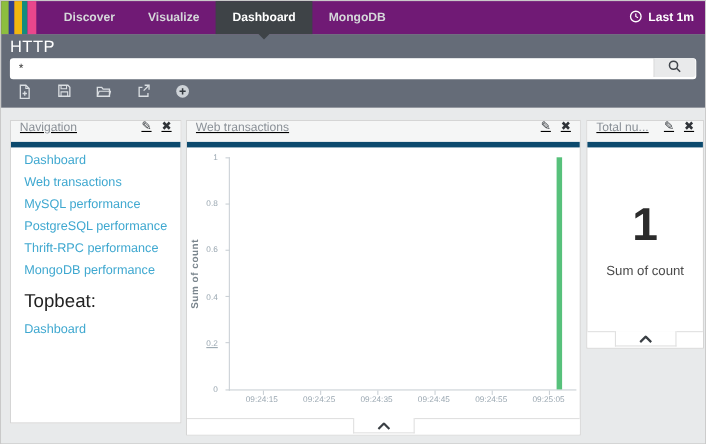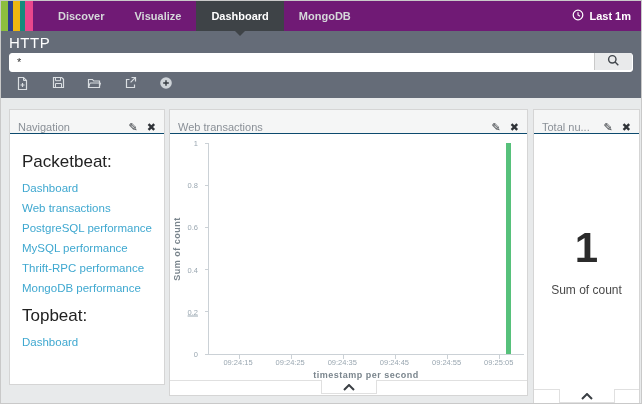--- a/index.html
+++ b/index.html
@@ -31,22 +31,22 @@
   .search-btn{position:absolute;right:1px;top:1px;width:38px;height:17px;background:#E9EAEB;
        border:none;border-left:1px solid #C9C9C9;border-radius:0 2px 2px 0;cursor:pointer;
        display:flex;align-items:center;justify-content:center;padding:0;}
   .toolbar{position:absolute;left:10px;top:44px;display:flex;gap:14px;}
   .tool-btn{width:22px;height:18px;display:flex;align-items:center;justify-content:center;
        background:transparent;border:none;cursor:pointer;padding:0;}
 
   
   .main{position:absolute;top:97px;left:0;right:0;bottom:0;background:#E8EAEB;}
   .panel{position:absolute;background:#FFFFFF;border:1px solid #D5D5D5;box-sizing:border-box;}
-  .panel-header{height:24px;background:#F5F6F6;border-bottom:1px solid #0c4a6e;
-       display:flex;align-items:flex-end;padding:0 8px;box-sizing:border-box;}
+  .panel-header{height:24px;background:#F5F6F6;border-bottom:5px solid #0c4a6e;
+       display:flex;align-items:flex-start;padding:0 8px;box-sizing:border-box;text-decoration:underline;}
   .panel-title{font-size:11px;color:#8A9097;flex:1;white-space:nowrap;overflow:hidden;}
   .panel-actions{display:flex;gap:9px;align-items:center;}
   .panel-action{font-size:11px;color:#2F3338;cursor:pointer;line-height:1;background:none;
        border:none;padding:0;}
   .panel-footer{position:absolute;left:0;right:0;bottom:0;height:14px;border-top:1px solid #E0E0E0;
        background:#FFFFFF;display:flex;justify-content:center;}
   .collapse-btn{width:56px;height:14px;background:#FFFFFF;border:1px solid #E0E0E0;border-top:none;
        margin-top:-1px;display:flex;align-items:center;justify-content:center;cursor:pointer;padding:0;}
 
   .panel-nav{left:8px;top:11px;width:156px;height:276px;}
@@ -68,21 +68,21 @@
   .x-labels span{position:absolute;transform:translateX(-50%);font-size:7.5px;color:#9AA7B1;
        white-space:nowrap;}
   .x-axis-title{position:absolute;left:38px;right:3px;top:236px;text-align:center;font-size:9px;
        font-weight:bold;color:#7A858D;letter-spacing:0.5px;}
   .y-axis-title{position:absolute;left:0px;top:9px;height:211px;width:14px;display:flex;
        align-items:center;justify-content:center;}
   .y-axis-title span{transform:rotate(-90deg);display:block;white-space:nowrap;font-size:9px;
        font-weight:bold;color:#7A858D;letter-spacing:0.5px;}
   .bar{position:absolute;bottom:0;width:5px;}
 
-  .panel-total{left:532px;top:11px;width:107px;height:296px;}
+  .panel-total{left:532px;top:11px;width:107px;height:208px;}
   .total-body{position:absolute;top:24px;left:0;right:0;bottom:14px;display:flex;
        flex-direction:column;align-items:center;justify-content:center;}
   .metric-value{font-size:42px;font-weight:bold;color:#2B2B2B;line-height:1;}
   .metric-label{font-size:12px;color:#4A4A4A;margin-top:14px;}
 </style>
 </head>
 <body>
 
 <div class="screen">
 
@@ -175,25 +175,24 @@
 
     <div class="panel panel-nav">
       <div class="panel-header">
         <span class="panel-title">Navigation</span>
         <span class="panel-actions">
           <button class="panel-action">✎</button>
           <button class="panel-action">✖</button>
         </span>
       </div>
       <div class="nav-body">
-          <div class="nav-heading">Packetbeat:</div>
           <a class="nav-link" href="#">Dashboard</a>
           <a class="nav-link" href="#">Web transactions</a>
+          <a class="nav-link" href="#">MySQL performance</a>
           <a class="nav-link" href="#">PostgreSQL performance</a>
-          <a class="nav-link" href="#">MySQL performance</a>
           <a class="nav-link" href="#">Thrift-RPC performance</a>
           <a class="nav-link" href="#">MongoDB performance</a>
           <div class="nav-heading">Topbeat:</div>
           <a class="nav-link" href="#">Dashboard</a>
         </div>
     </div>
 
     <div class="panel panel-web">
       <div class="panel-header">
         <span class="panel-title">Web transactions</span>
@@ -230,21 +229,20 @@
             <div class="bar" style="left: calc(95% - 2px); height: 100%; background: rgb(87, 193, 123);"></div>
           </div>
         <div class="x-labels" id="xLabels">
             <span style="left: 9.5%;">09:24:15</span>
             <span style="left: 26%;">09:24:25</span>
             <span style="left: 42.5%; text-align: center;">09:24:35</span>
             <span style="left: 59%;">09:24:45</span>
             <span style="left: 75.5%;">09:24:55</span>
             <span style="left: 92%;">09:25:05</span>
           </div>
-        <div class="x-axis-title">timestamp per second</div>
       </div>
       <div class="panel-footer">
         <button class="collapse-btn">
           <span>
             <svg width="12" height="7" viewBox="0 0 12 7">
                 <polyline points="1,6 6,1 11,6" fill="none" stroke="#3A3F44" stroke-width="2"></polyline>
               </svg>
           </span>
         </button>
       </div>

